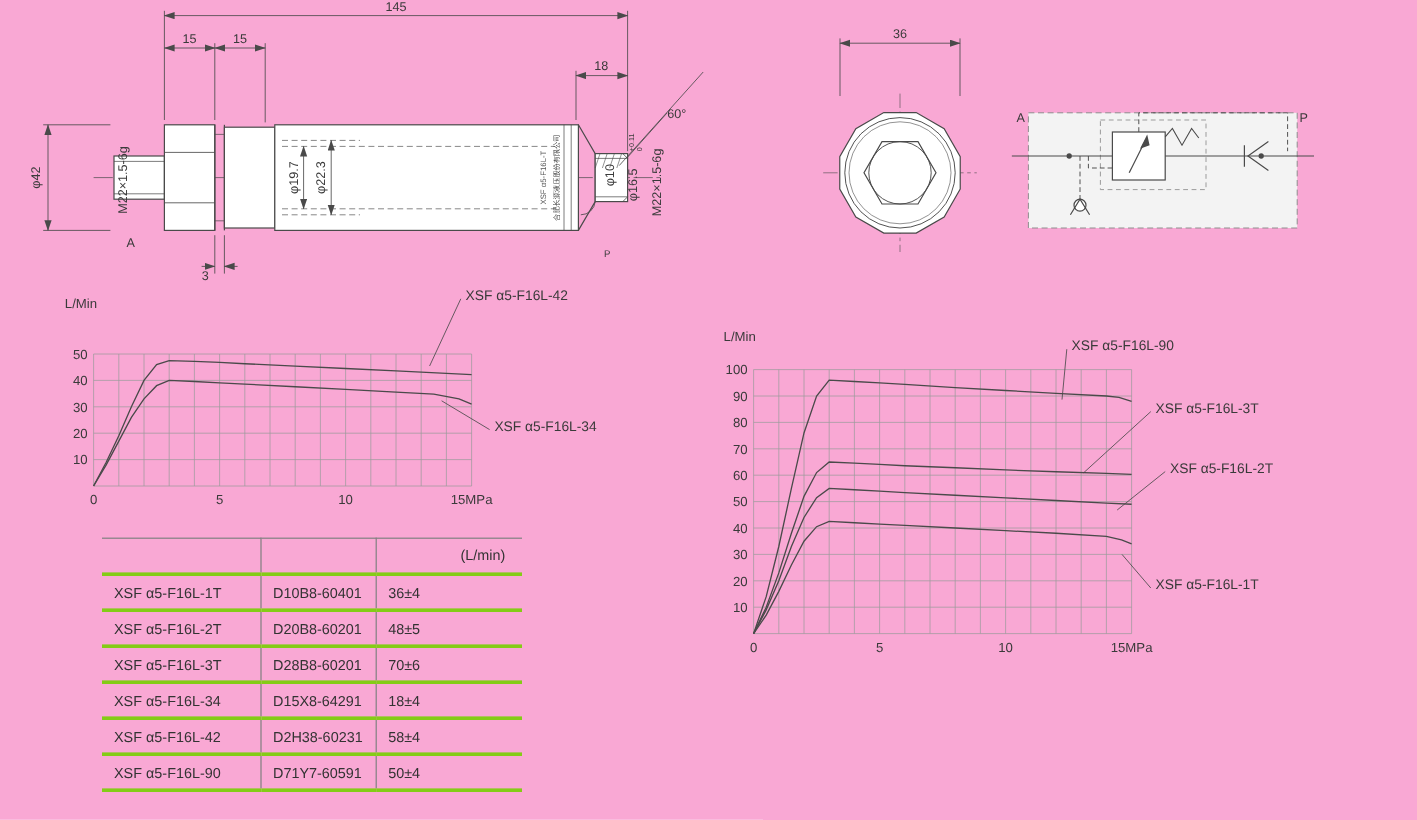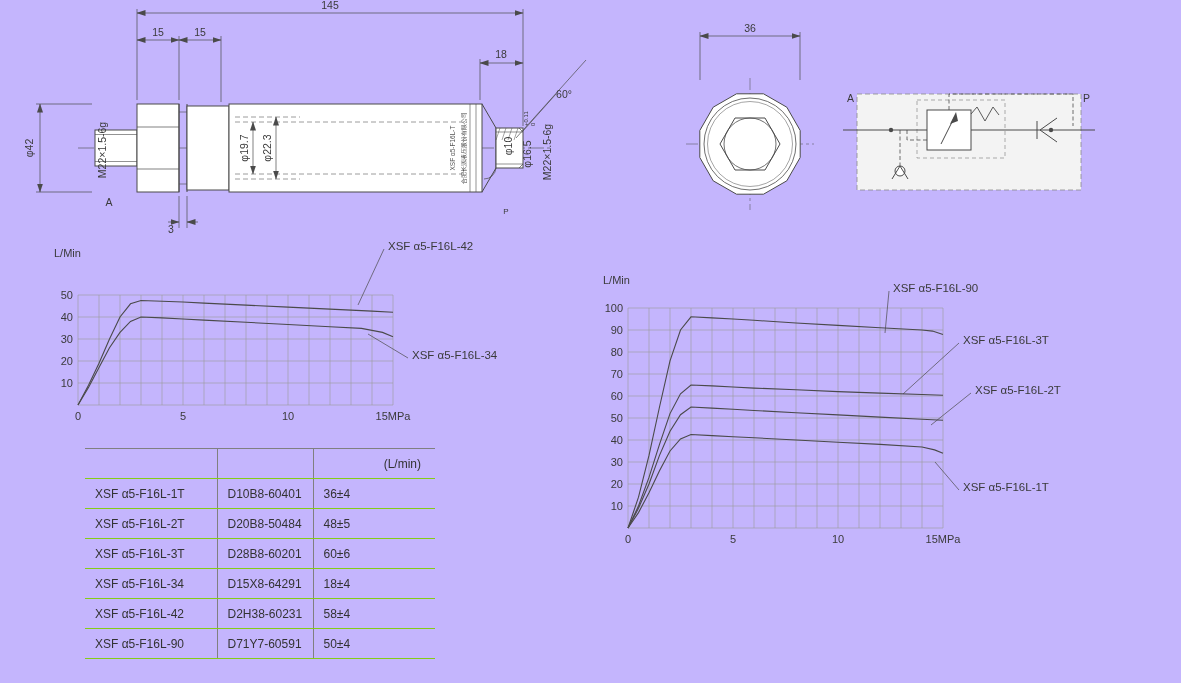--- a/index.html
+++ b/index.html
@@ -1,28 +1,28 @@
 <!DOCTYPE html>
 <html><head>
 <meta charset="utf-8">
 <style>
   *{box-sizing:border-box}
   body{margin:0;background:#fff}
-  .page{position:relative;width:1181px;height:683px;background:#c4b5fd;
+  .page{position:relative;width:1181px;height:683px;background:#f9a8d4;
         font-family:"Liberation Sans","DejaVu Sans",sans-serif;color:#333;overflow:hidden}
   .abs{position:absolute}
   svg text{font-family:"Liberation Sans","DejaVu Sans",sans-serif;fill:#3a3a3a}
   .dim{font-size:10.5px}
   .dim-sm{font-size:8px}
   .dim-xs{font-size:6px}
   .mark{font-size:6.5px;fill:#555}
   .tick{font-size:11px}
   .clabel{font-size:11.5px}
   .spec-table{border-collapse:collapse;font-size:12px;color:#333}
-  .spec-table th,.spec-table td{border-top:1px solid #808080;border-bottom:1px solid #84cc16;
+  .spec-table th,.spec-table td{border-top:1px solid #808080;border-bottom:3px solid #84cc16;
       height:30px;padding:0 10px;font-weight:normal}
   .spec-table th:nth-child(-n+2),.spec-table td:nth-child(-n+2){border-right:1px solid #808080}
   .spec-table td:first-child,.spec-table th:first-child{width:132px;text-align:left}
   .spec-table td:nth-child(2),.spec-table th:nth-child(2){width:96px;text-align:left}
   .spec-table td:nth-child(3),.spec-table th:nth-child(3){width:122px;}
   .spec-table th:nth-child(3){text-align:right;padding-right:14px}
 </style>
 </head>
 <body>
 
@@ -281,27 +281,27 @@
           </tr>
         </thead>
       <tbody id="spec-body">
           <tr>
             <td>XSF α5-F16L-1T</td>
             <td>D10B8-60401</td>
             <td>36±4</td>
           </tr>
           <tr>
             <td>XSF α5-F16L-2T</td>
-            <td>D20B8-50484</td>
+            <td>D20B8-60201</td>
             <td>48±5</td>
           </tr>
           <tr>
             <td>XSF α5-F16L-3T</td>
             <td>D28B8-60201</td>
-            <td>60±6</td>
+            <td>70±6</td>
           </tr>
           <tr>
             <td>XSF α5-F16L-34</td>
             <td>D15X8-64291</td>
             <td>18±4</td>
           </tr>
           <tr>
             <td>XSF α5-F16L-42</td>
             <td>D2H38-60231</td>
             <td>58±4</td>

